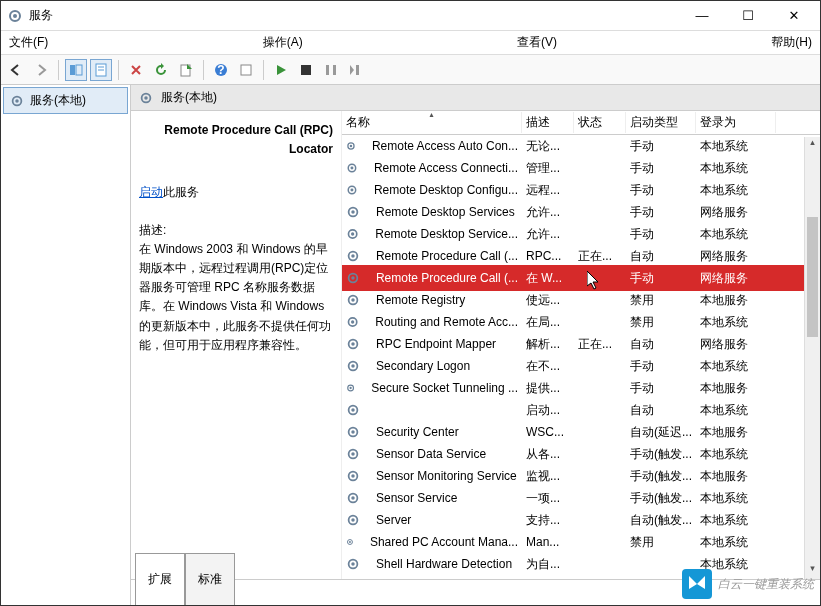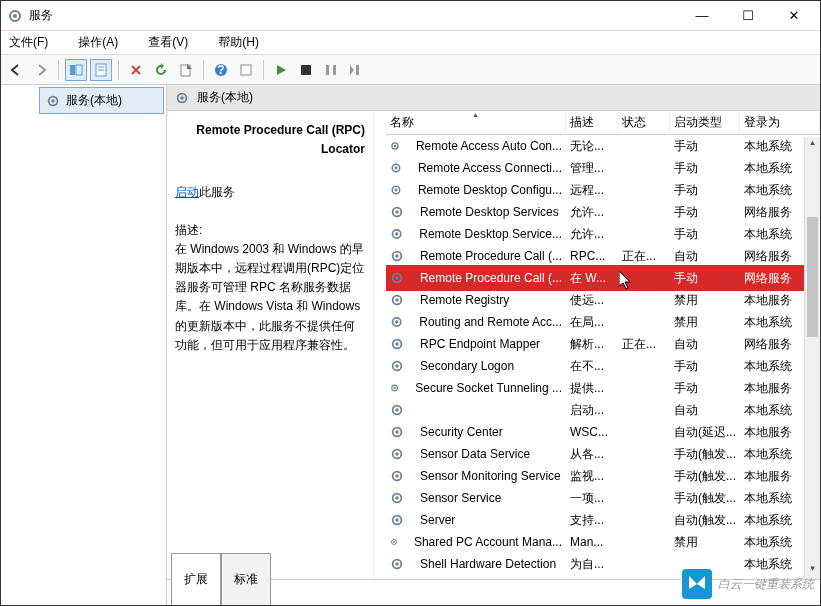--- a/index.html
+++ b/index.html
@@ -3,38 +3,38 @@
 <meta charset="utf-8">
 <style>
 * { margin:0; padding:0; box-sizing:border-box; font-family:"Microsoft YaHei","Segoe UI",sans-serif; font-size:12px; }
 body { background:#fff; }
 .window { width:821px; height:606px; border:1px solid #333; position:relative; background:#fff; display:flex; flex-direction:column; }
 .titlebar { height:30px; display:flex; align-items:center; padding:11px 6px; border-bottom:1px solid #ddd; }
 .titlebar .icon-gear { width:16px; height:16px; margin-right:6px; }
 .titlebar .title { flex:1; }
 .titlebar .winbtns { display:flex; gap:18px; padding-right:6px; }
 .titlebar .winbtn { width:28px; text-align:center; cursor:default; font-size:13px; }
-.menubar { height:24px; display:flex; align-items:center; gap:30px; padding:0 8px; border-bottom:1px solid #ddd; }
+.menubar { height:24px; display:flex; align-items:center; gap:30px; padding:0 8px; border-bottom:1px solid #ddd;justify-content:space-between; }
 .menubar .mitem { cursor:default; }
 .toolbar { height:30px; display:flex; align-items:center; gap:3px; padding:0 4px; border-bottom:1px solid #ccc; background:#f9f9f9; }
 .toolbar .tbtn { width:22px; height:22px; border:1px solid transparent; display:flex; align-items:center; justify-content:center; }
 .toolbar .tbtn.active { border:1px solid #79a6d2; background:#e1ecf7; }
 .toolbar .sep { width:1px; height:20px; background:#ccc; margin:0 3px; }
 svg { display:block; }
-.content { flex:1; display:flex; overflow:hidden;margin-left:36px; }
+.content { flex:1; display:flex; overflow:hidden; }
 .leftpanel { width:130px; border-right:1px solid #ccc; background:#fff; }
 .leftpanel .lrow { display:flex; align-items:center; gap:6px; padding:4px 6px; background:#e1ecf7; border:1px solid #79a6d2; margin:2px; }
 .rightpanel { flex:1; display:flex; flex-direction:column; overflow:hidden; }
 .rp-head { background:#e8e8e8; padding:4px 8px; display:flex; align-items:center; gap:8px; border-bottom:1px solid #ccc; }
 .rp-body { flex:1; display:flex; overflow:hidden; }
 .detailpane { width:210px; padding:10px 8px; line-height:1.6; }
 .detailpane .svcname { font-weight:bold;text-align:right; }
 .detailpane .startlink { color:#0050c8; text-decoration:underline; margin-top:12px; display:inline-block; }
 .detailpane .desclabel { margin-top:18px; }
-.listpane { flex:1; position:relative; border-left:1px solid #eee;padding-left:12px; }
+.listpane { flex:1; position:relative; border-left:1px solid #eee; }
 .colhead { display:flex; border-bottom:1px solid #ccc; background:#fff; height:24px; align-items:center; }
 .colhead .col { padding:2px 4px; border-right:1px solid #eee; position:relative; }
 .sortarrow { position:absolute; left:50%; top:-2px; transform:translateX(-50%); font-size:8px; color:#555; }
 .col-name{width:180px;} .col-desc{width:52px;} .col-status{width:52px;} .col-start{width:70px;} .col-logon{width:80px;}
 .rows { overflow:hidden; }
 .row { display:flex; align-items:center; height:22px; }
 .row .cell { padding:0 4px; white-space:nowrap; overflow:hidden; text-overflow:ellipsis; }
 .row .cname{width:180px; display:flex; align-items:center; gap:16px;} 
 .row .cdesc{width:52px;} .row .cstatus{width:52px;} .row .cstart{width:70px;} .row .clogon{width:80px;}
 .row.selected { background:#d62a2a; color:#fff; outline:3px solid #d62a2a; outline-offset:-1px; }

